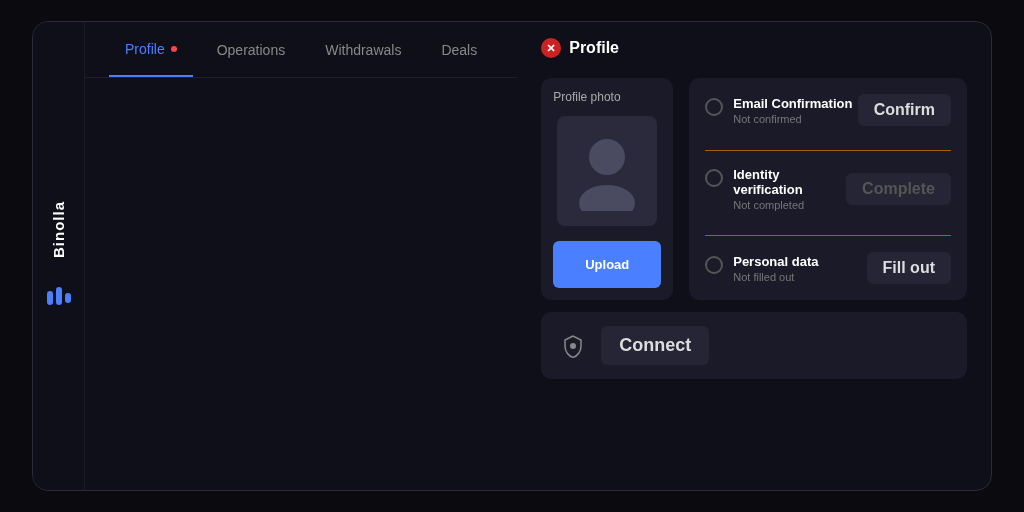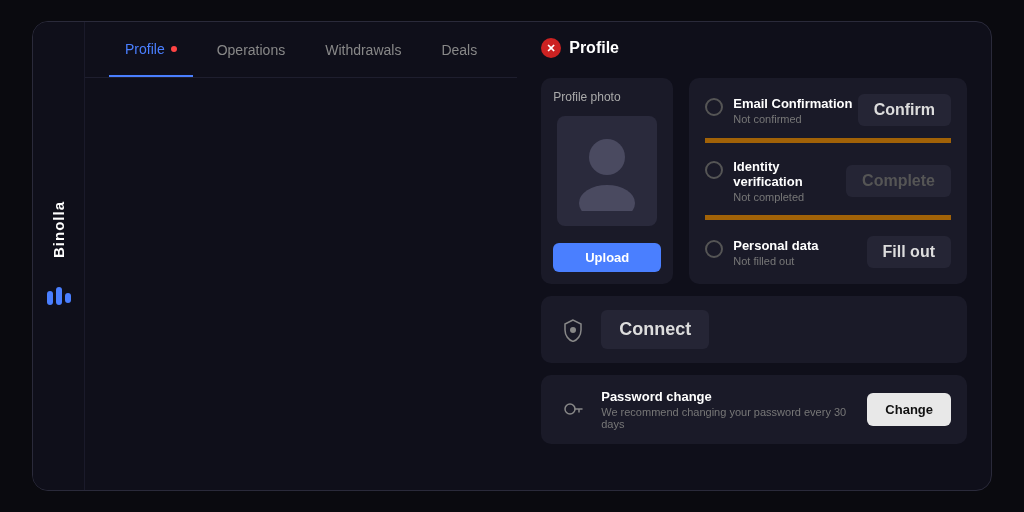--- a/index.html
+++ b/index.html
@@ -141,21 +141,21 @@
       display: flex;
       align-items: center;
       justify-content: center;
     }
     .upload-btn {
       width: 100%;
       background: #4a7fff;
       color: #fff;
       border: none;
       border-radius: 6px;
-      padding: 7px 0;
+      padding: 16px 0;
       font-size: 13px;
       font-weight: 600;
       cursor: pointer;
       margin-top: auto;
     }
     .verification-card {
       flex: 1;
       background: #1a1a28;
       border-radius: 10px;
       padding: 16px;
@@ -174,22 +174,22 @@
       font-weight: 600;
     }
     .remaining-text {
       color: #888;
       font-size: 12px;
     }
     .verification-item {
       display: flex;
       align-items: center;
       justify-content: space-between;
-      padding-bottom: 12px;
-      border-bottom: 5px solid #a16207;
+      padding-bottom: 24px;
+      border-bottom: 1px solid #a16207;
     }
     .verification-item:last-child {
       border-bottom: none;
       padding-bottom: 0;
     }
     .vi-left {
       display: flex;
       align-items: flex-start;
       gap: 10px;
     }
@@ -406,29 +406,16 @@
       <div class="two-step-card">
         <div class="two-step-icon">
           <svg width="24" height="24" viewBox="0 0 24 24" fill="none">
             <path d="M12 2L4 6v6c0 5.25 3.5 10.15 8 11.35C16.5 22.15 20 17.25 20 12V6L12 2z" fill="none" stroke="#888" stroke-width="1.5"></path>
             <circle cx="12" cy="12" r="3" fill="#888"></circle>
           </svg>
         </div>
         <button class="connect-btn">Connect</button>
       </div>
 
-      <div class="password-card">
-        <div class="password-icon">
-          <svg width="22" height="22" viewBox="0 0 22 22" fill="none">
-            <circle cx="8" cy="10" r="5" fill="none" stroke="#888" stroke-width="1.5"></circle>
-            <path d="M13 10h7M17 10v3" stroke="#888" stroke-width="1.5" stroke-linecap="round"></path>
-          </svg>
-        </div>
-        <div class="password-info">
-          <div class="password-title">Password change</div>
-          <div class="password-desc">We recommend changing your password every 30 days</div>
-        </div>
-        <button class="change-btn">Change</button>
-      </div>
 
     </div>
   </div>
 </div>
 
 </body></html>

